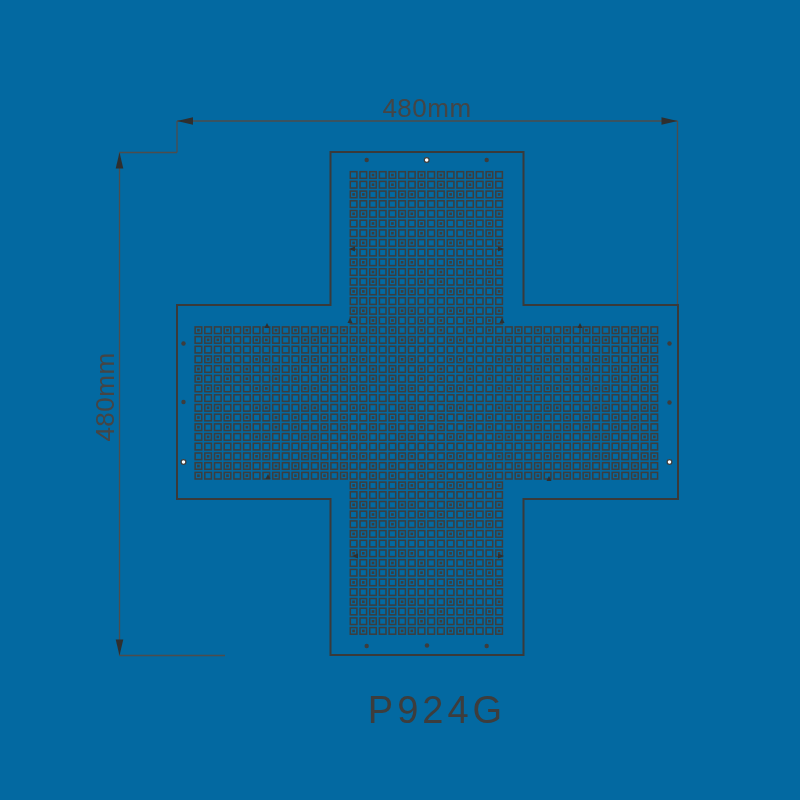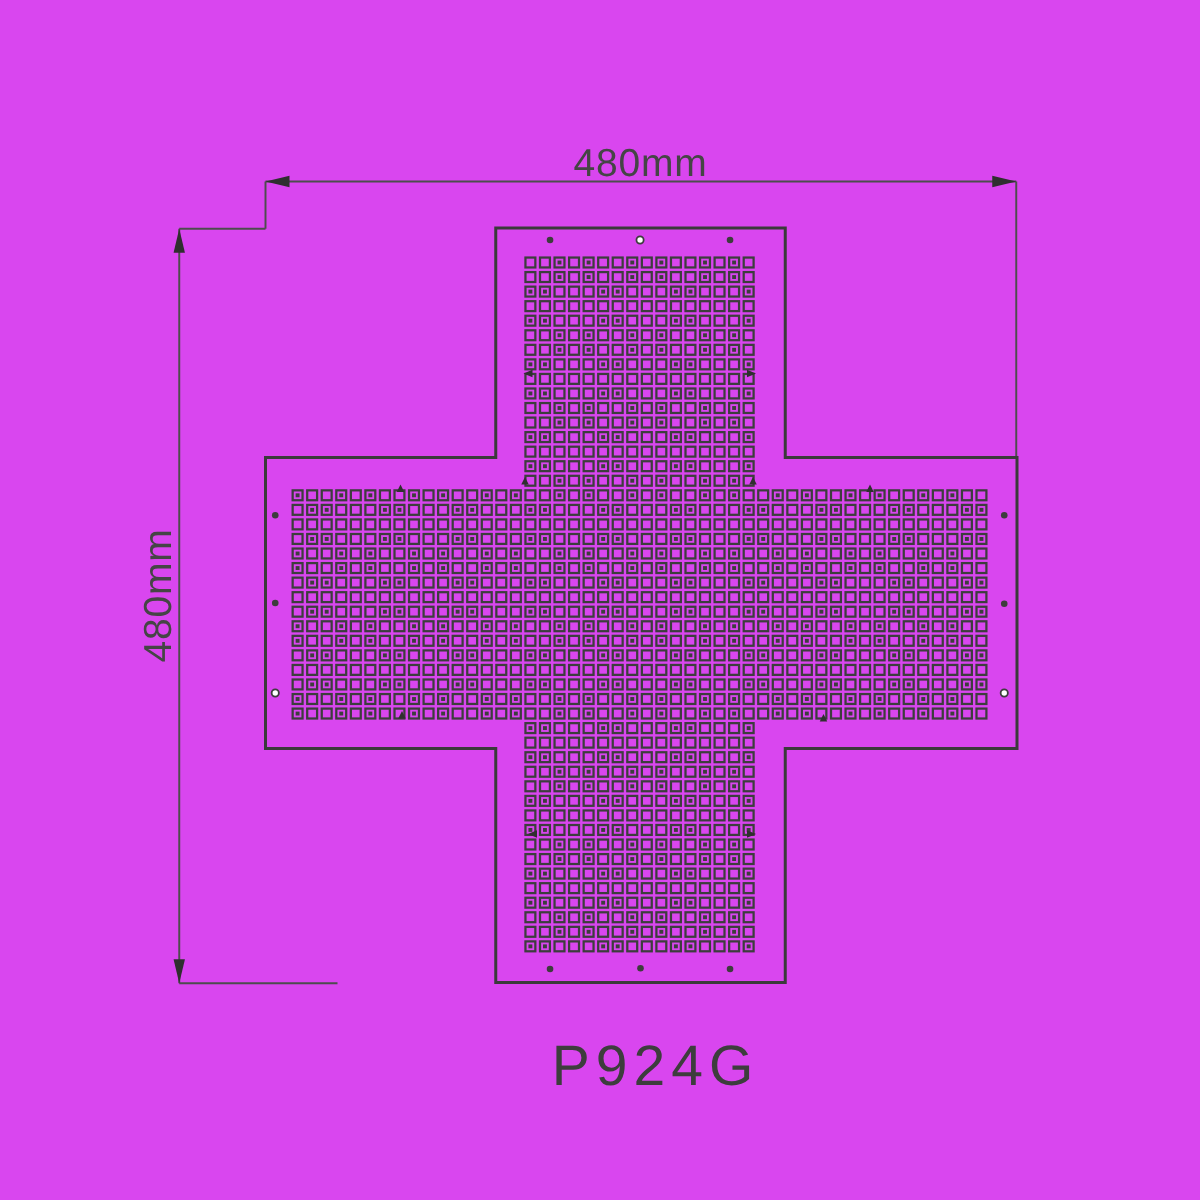--- a/index.html
+++ b/index.html
@@ -9,21 +9,21 @@
   }
   body {
     width: 800px;
     height: 800px;
     font-family: "Liberation Sans", sans-serif;
   }
   .canvas {
     position: relative;
     width: 800px;
     height: 800px;
-    background: #d946ef;
+    background: #0369a1;
     overflow: hidden;
   }
   svg { display: block; }
   .dim-label {
     font-size: 26px;
     fill: #454545;
     letter-spacing: 0.5px;
   }
   .model-label {
     font-size: 38px;

